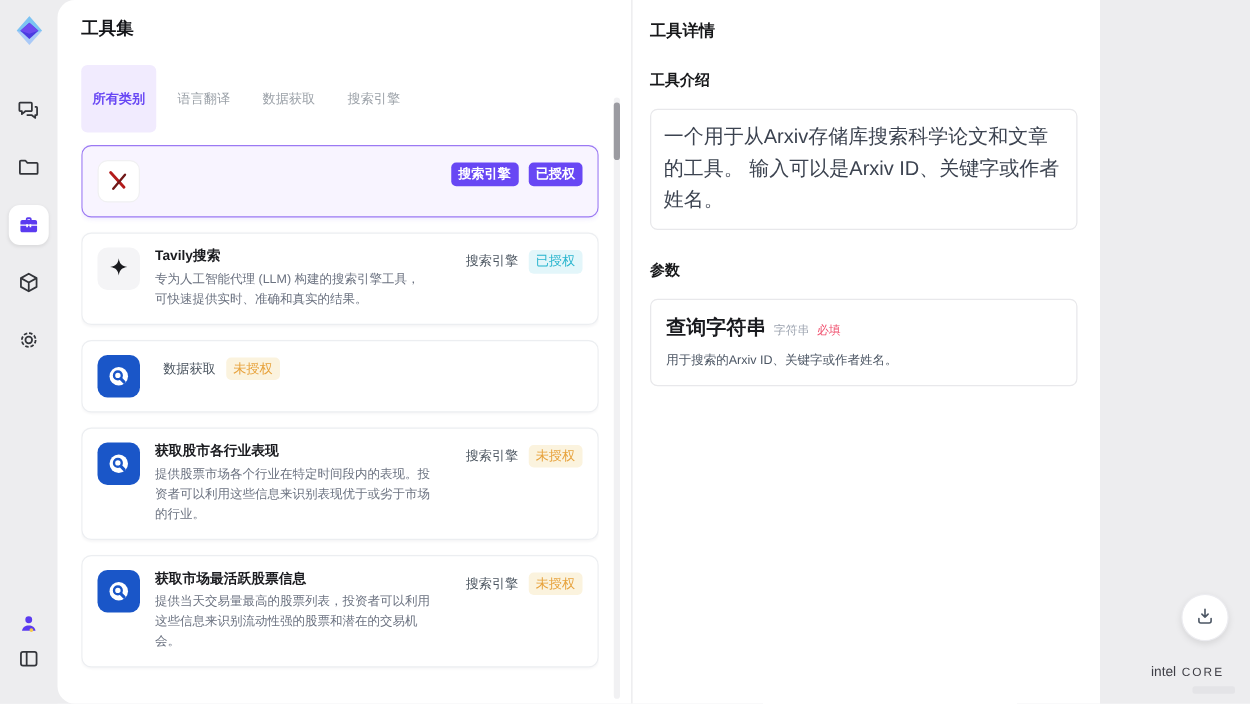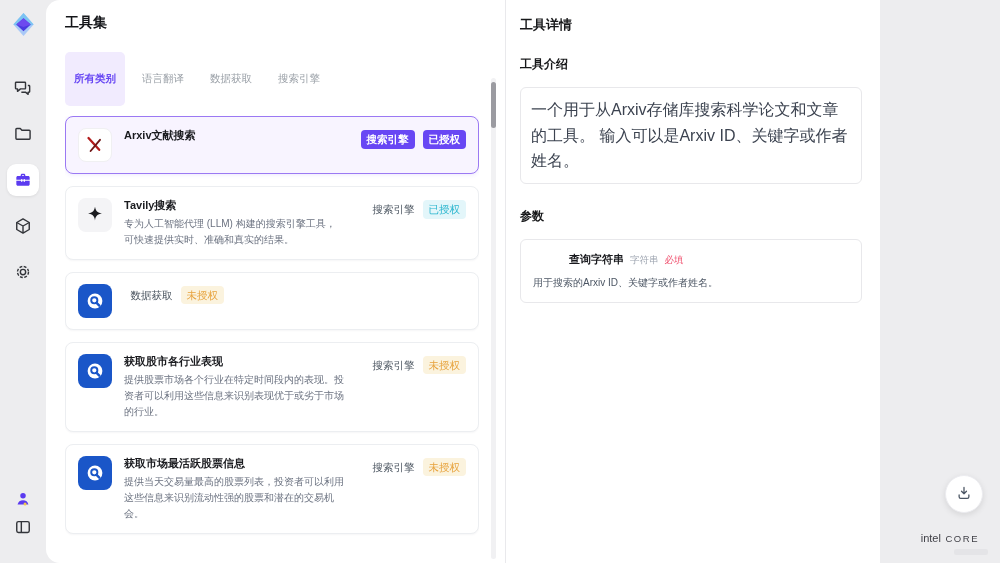--- a/index.html
+++ b/index.html
@@ -44,21 +44,21 @@
   .auth-orange{background:var(--orange-bg);color:var(--orange);}
   .scroll-track{position:absolute;right:9px;top:78px;bottom:4px;width:5px;background:#f1f1f3;border-radius:3px;}
   .scroll-thumb{position:absolute;right:9px;top:82px;width:5px;height:46px;background:#9b9ba1;border-radius:3px;cursor:grab;}
   .v-divider{width:1px;background:#e9e9ec;flex:none;}
   .detail-pane{flex:1;padding:16px 18px 0 14px;}
   .detail-title{font-size:13px;font-weight:bold;margin-bottom:22px;}
   .section-head{font-size:12px;font-weight:bold;margin-bottom:14px;color:#17181a;}
   .intro-box{border:1px solid #e8e8eb;border-radius:6px;padding:9px 10px;font-size:16px;color:#3c4350;line-height:1.6;margin-bottom:24px;}
   .param-box{border:1px solid #e8e8eb;border-radius:6px;padding:12px;}
   .param-head{display:flex;align-items:baseline;gap:6px;margin-bottom:8px;}
-  .param-name{font-size:11px;font-weight:bold;color:#1a1b1f;margin-left:36px;}
+  .param-name{font-size:16px;font-weight:bold;color:#1a1b1f;}
   .param-type{font-size:9.5px;color:#9ca3af;text-align:center;}
   .param-required{font-size:9.5px;color:var(--red);}
   .param-desc{font-size:10px;color:#4b5563;line-height:1.5;}
   .fab{position:absolute;right:17px;bottom:50px;width:38px;height:38px;border-radius:50%;background:#fff;border:1px solid #ececf0;box-shadow:0 2px 6px rgba(0,0,0,.10);display:flex;align-items:center;justify-content:center;cursor:pointer;}
   .brand{position:absolute;right:12px;bottom:8px;width:76px;text-align:center;line-height:1.1;}
   .brand-intel{font-size:11px;font-weight:normal;color:#3f3f46;}
   .brand-core{font-size:9.5px;letter-spacing:1.6px;color:#3f3f46;}
   .brand-sub{height:6px;width:34px;background:#e4e4e7;border-radius:2px;margin:3px 0 0 auto;}
 </style>
 </head>
@@ -133,21 +133,20 @@
       </div>
     <div class="tool-list" id="toolList">
         <div class="tool-card active">
     <div class="tool-icon icon-bg-white">
             <svg viewBox="0 0 24 24" fill="none" stroke-linecap="round">
               <path d="M5.5 5L16.2 16.8" stroke="#B31B1B" stroke-width="2.3"></path>
               <path d="M17 6.8L7.6 18" stroke="#701818" stroke-width="1.9"></path>
             </svg>
           </div>
     <div class="tool-text">
-      <div class="tool-name">Arxiv文献搜索</div>
     </div>
     <div class="tool-tags">
       <span class="tag cat-solid">搜索引擎</span>
       <span class="tag auth-solid">已授权</span>
     </div>
   </div>
         <div class="tool-card">
     <div class="tool-icon icon-bg-light">
             <svg viewBox="0 0 24 24">
               <path d="M12 3.6c.55 4.4 2.45 6.3 6.9 6.9-4.45.6-6.35 2.5-6.9 6.9-.55-4.4-2.45-6.3-6.9-6.9 4.45-.6 6.35-2.5 6.9-6.9z" fill="#1a1b1f"></path>

